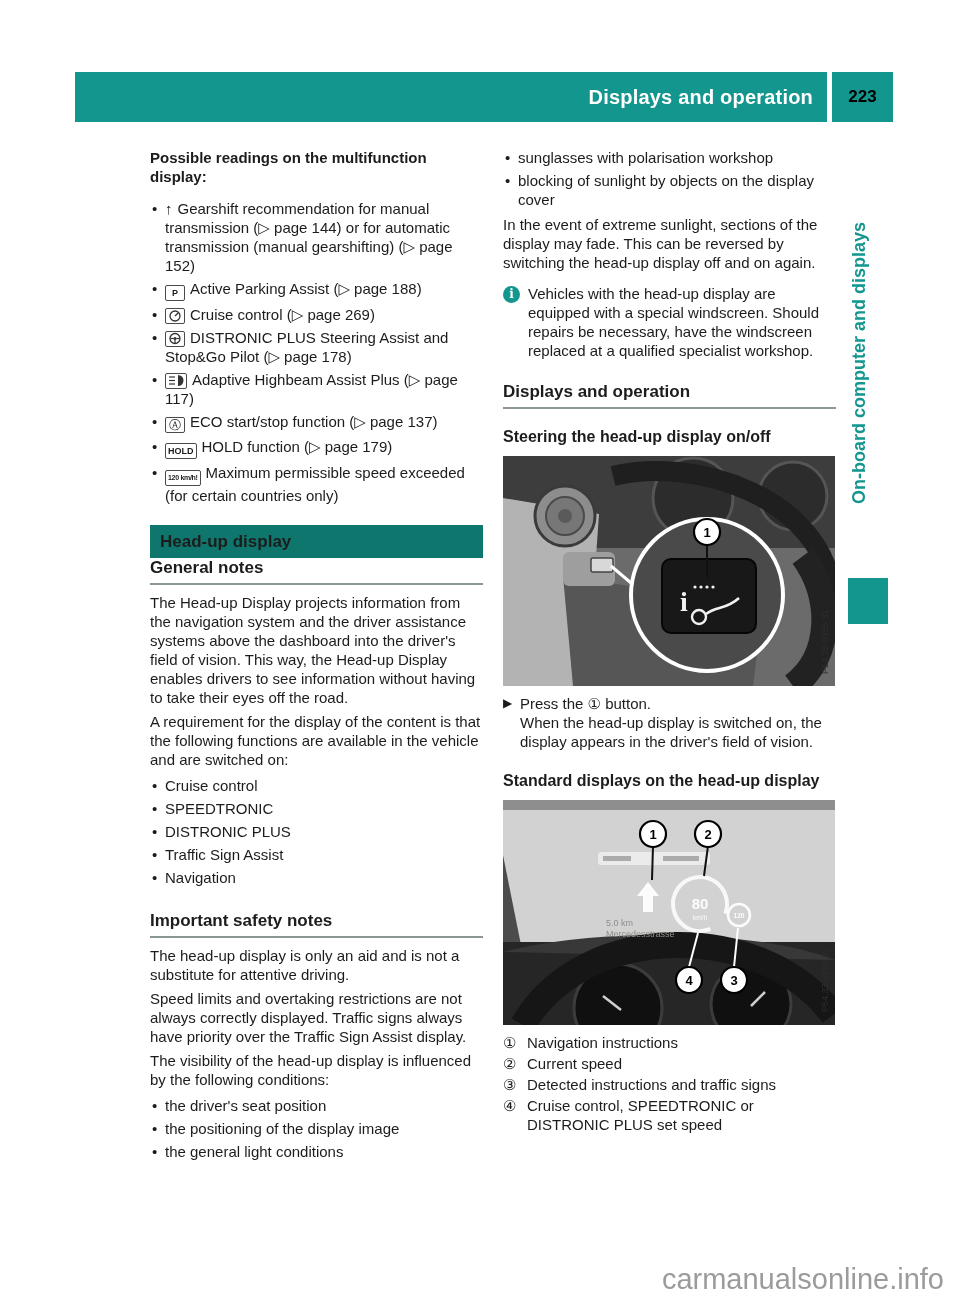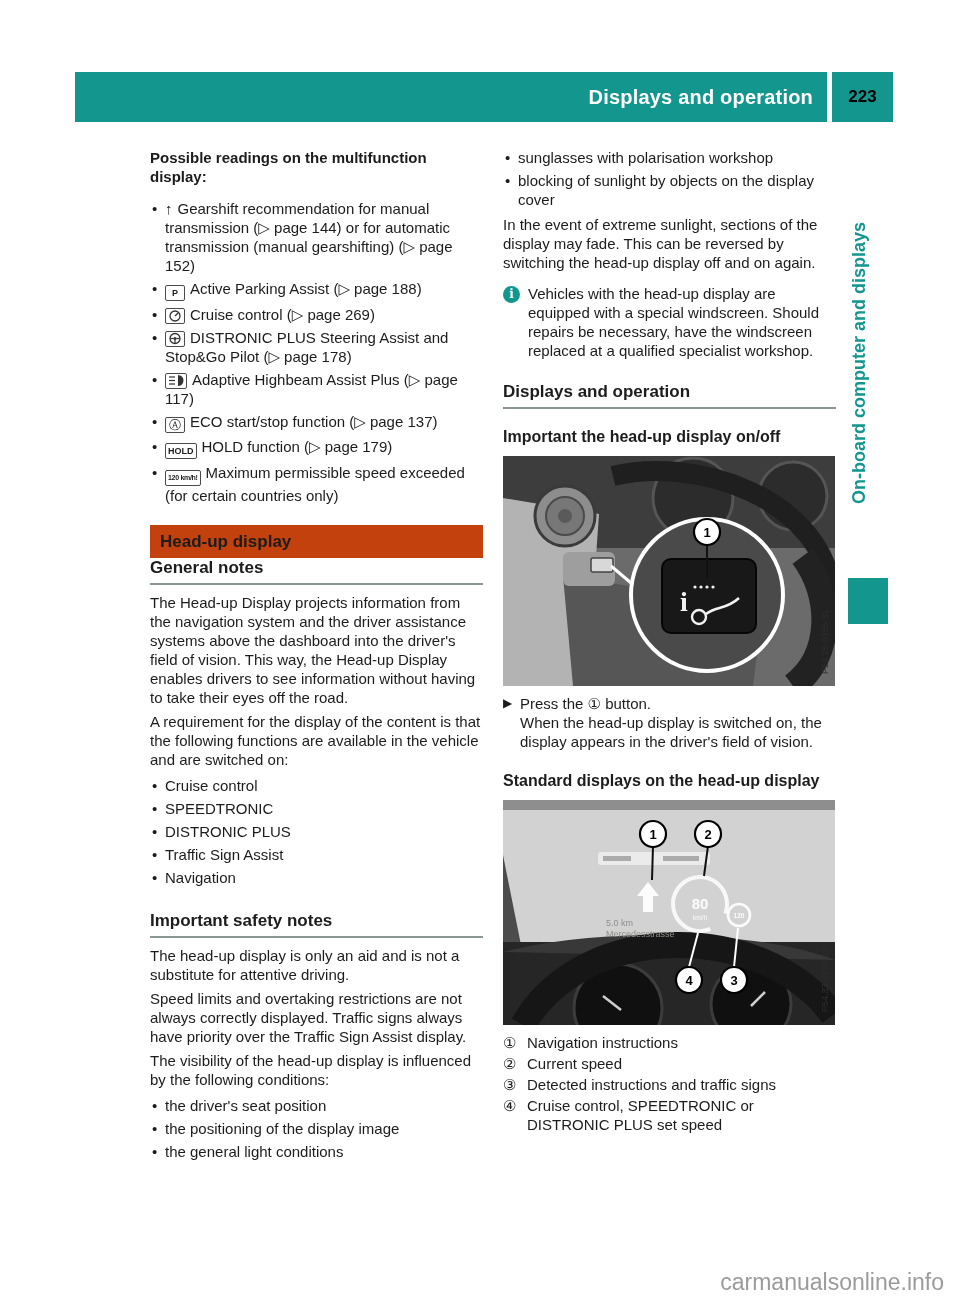--- a/index.html
+++ b/index.html
@@ -23,21 +23,21 @@
   ul.bullets li::before{content:"\2022";position:absolute;left:2px;top:0;}
   
   .sym-box{display:inline-flex;align-items:center;justify-content:center;border:1px solid #4a4a4a;
            border-radius:2px;min-width:14px;height:14px;padding:0 2px;margin-right:5px;
            font-size:9px;font-weight:bold;line-height:12px;vertical-align:-2px;background:#fff;}
   .sym-box.eco{font-size:12px;font-weight:normal;}
   .sym-box.tiny{font-size:7px;letter-spacing:-0.3px;}
   .sym-arrow{display:inline-block;font-weight:bold;margin-right:5px;}
   .sym-svg{display:inline-flex;vertical-align:-2px;margin-right:5px;}
   
-  .banner{background:#c2410c;font-size:17px;line-height:19px;font-weight:bold;
+  .banner{background:#0f766e;font-size:17px;line-height:19px;font-weight:bold;
           padding:7px 8px 7px 10px;margin:20px 0 0 0;}
   
   h3.section{font-size:17px;line-height:20px;font-weight:bold;margin:24px 0 8px 0;
              padding-bottom:5px;border-bottom:2px solid #8a9793;}
   h4.sub{font-size:16px;line-height:19px;font-weight:bold;margin:18px 0 10px 0;}
   
   .info-note{position:relative;padding-left:25px;margin:12px 0 0 0;}
   .info-icon{position:absolute;left:0;top:2px;width:17px;height:17px;border-radius:50%;
              color:#fff;text-align:center;line-height:17px;font-size:12px;font-weight:bold;
              font-family:"DejaVu Serif",serif;}
@@ -48,21 +48,21 @@
   .figure{width:332px;margin:10px 0 0 0;line-height:0;}
   
   ul.legend{list-style:none;margin:8px 0 0 0;padding:0;}
   ul.legend li{position:relative;padding-left:24px;margin:0 0 2px 0;}
   .legend-marker{position:absolute;left:0;top:0;}
   
   .side-label{position:absolute;left:849px;top:222px;writing-mode:vertical-rl;
               transform:rotate(180deg);font-size:18px;font-weight:bold;white-space:nowrap;}
   .side-block{position:absolute;left:848px;top:578px;width:40px;height:46px;}
   
-  .watermark{position:absolute;right:16px;bottom:6px;font-size:23px;color:#9b9b9b;}
+  .watermark{position:absolute;right:16px;bottom:6px;font-size:29px;color:#9b9b9b;}
 </style>
 </head>
 <body>
 
 <div class="page">
 
   <div class="header-bar" style="background:#12968e">
     <span>Displays and operation</span>
   </div>
   <div class="page-num-box" style="background:#12968e">223</div>
@@ -150,21 +150,21 @@
       <li>blocking of sunlight by objects on the display cover</li>
     </ul>
     <p class="body">In the event of extreme sunlight, sections of the display may fade. This can be reversed by switching the head-up display off and on again.</p>
 
     <div class="info-note">
       <span class="info-icon" style="background:#12968e">i</span>
       <span>Vehicles with the head-up display are equipped with a special windscreen. Should repairs be necessary, have the windscreen replaced at a qualified specialist workshop.</span>
     </div>
 
     <h3 class="section" style="margin-top:22px">Displays and operation</h3>
-    <h4 class="sub">Important the head-up display on/off</h4>
+    <h4 class="sub">Steering the head-up display on/off</h4>
 
     <div class="figure">
       <svg width="332" height="230" viewBox="0 0 332 230">
         <rect x="0" y="0" width="332" height="230" fill="#6b6b6b"></rect>
         <rect x="0" y="0" width="332" height="92" fill="#3d3d3d"></rect>
         <polygon points="0,42 96,58 84,230 0,230" fill="#b3b3b3"></polygon>
         <polygon points="60,120 260,150 250,230 70,230" fill="#565656"></polygon>
         <circle cx="62" cy="60" r="30" fill="#8d8d8d" stroke="#3a3a3a" stroke-width="3"></circle>
         <circle cx="62" cy="60" r="19" fill="#777" stroke="#4a4a4a" stroke-width="2"></circle>
         <circle cx="62" cy="60" r="7" fill="#5a5a5a"></circle>

